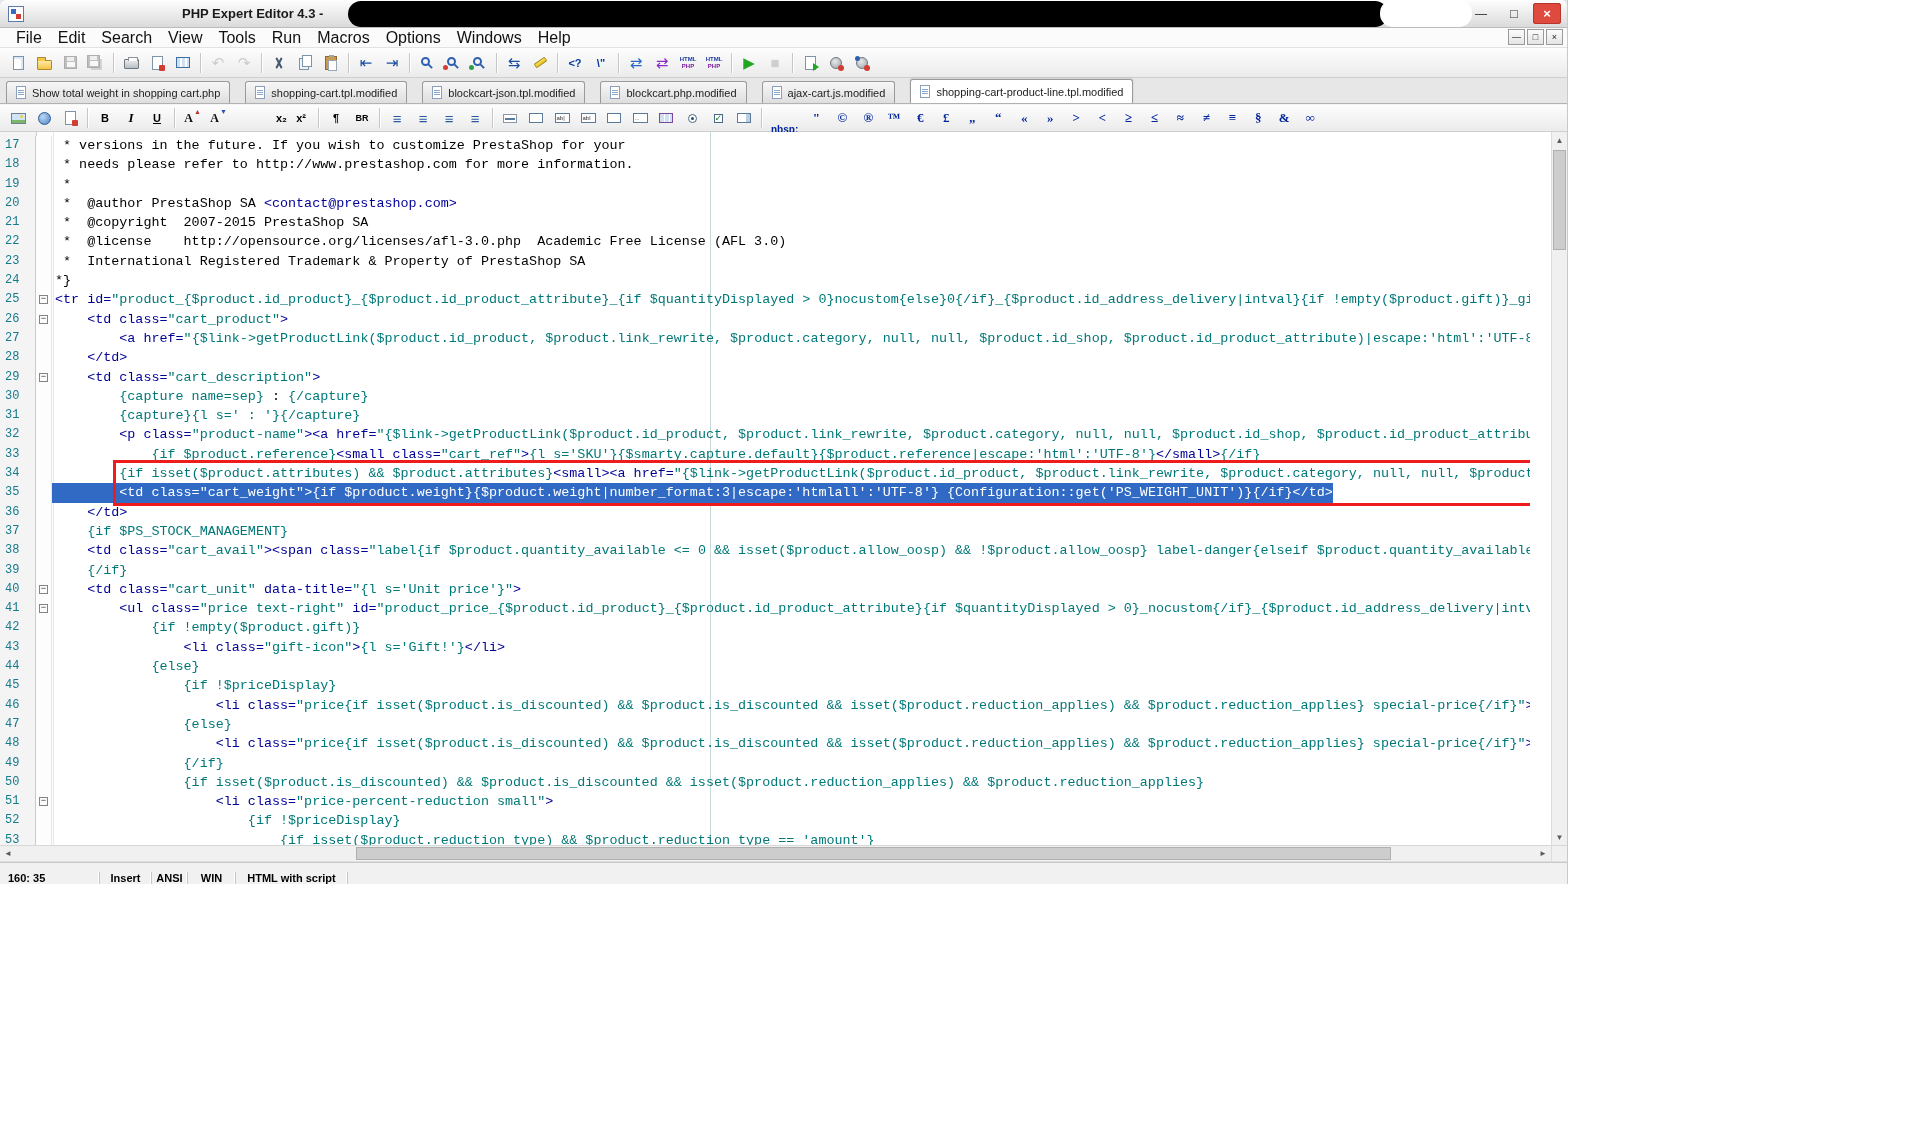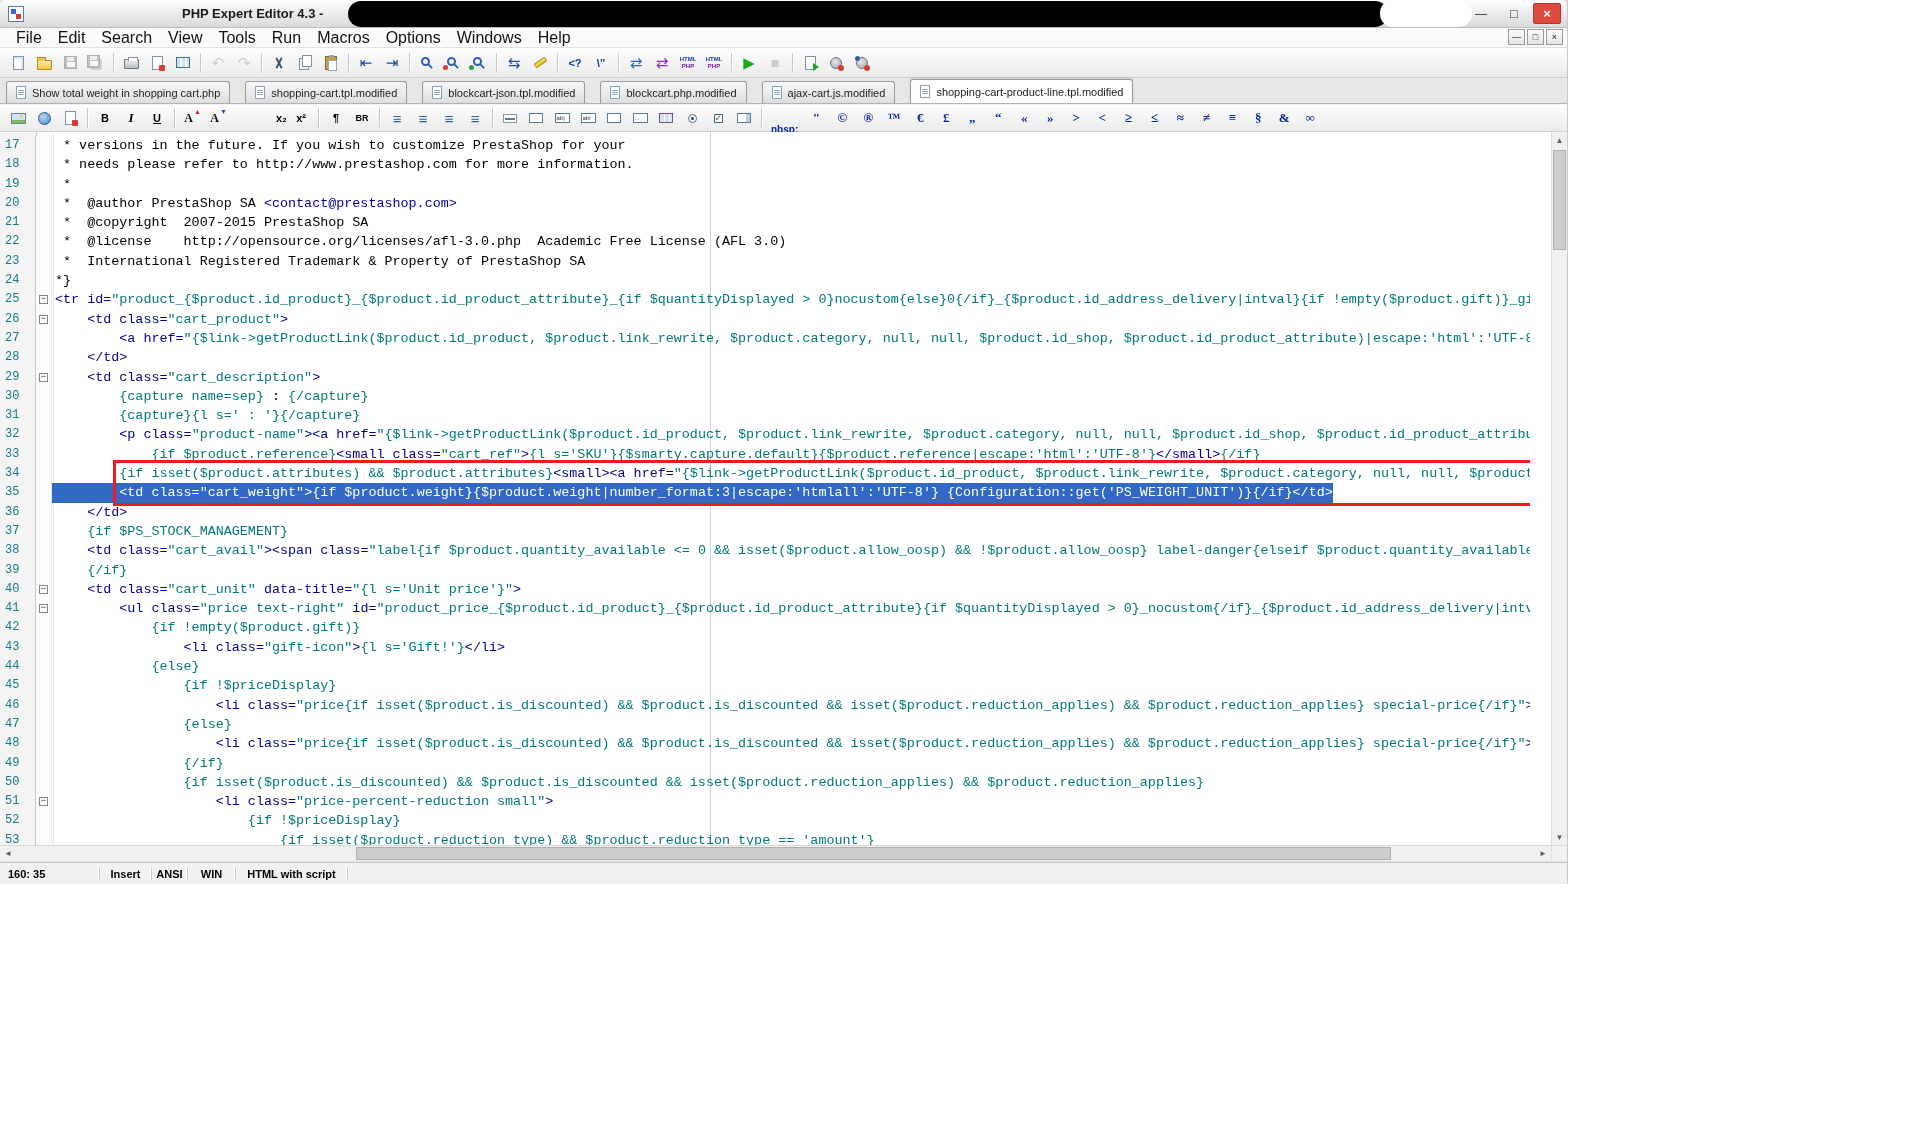--- a/index.html
+++ b/index.html
@@ -120,21 +120,21 @@
   .vs-arrow{height:16px;display:flex;align-items:center;justify-content:center;font-size:8px;color:#5a5a5a;background:#f0f0f0;}
   .vs-track{flex:1;position:relative;}
   .vs-thumb{position:absolute;left:1px;right:1px;top:2px;height:100px;background:#cdcdcd;border:1px solid #b0b0b0;}
   .hscroll{height:16px;background:#f0f0f0;border-bottom:1px solid #e0e0e0;display:flex;align-items:stretch;}
   .hs-arrow{width:16px;display:flex;align-items:center;justify-content:center;font-size:8px;color:#5a5a5a;flex:none;}
   .hs-track{flex:1;position:relative;}
   .hs-thumb{position:absolute;top:1px;bottom:1px;left:340px;width:1035px;background:#cdcdcd;border:1px solid #b0b0b0;}
   .hs-corner{width:16px;background:#f0f0f0;border-left:1px solid #dcdcdc;flex:none;}
 
   
-  .statusbar{height:22px;background:#f1f1f1;border-top:1px solid #c8c8c8;display:flex;align-items:center;font-size:11px;font-weight:bold;color:#000;}
+  .statusbar{height:22px;background:#f1f1f1;border-top:1px solid #c8c8c8;display:flex;align-items:flex-end;font-size:11px;font-weight:bold;color:#000;}
   .sb{display:flex;align-items:center;border-right:1px solid #c6c6c6;box-shadow:inset -1px 0 0 #fff;}
   .sb.p1{width:100px;padding-left:8px;}
   .sb.p2{width:52px;justify-content:center;}
   .sb.p3{width:36px;justify-content:center;}
   .sb.p4{width:48px;justify-content:center;}
   .sb.p5{width:112px;justify-content:center;}
   .sb.p6{flex:1;border-right:none;box-shadow:none;}
 </style>
 </head>
 <body>

